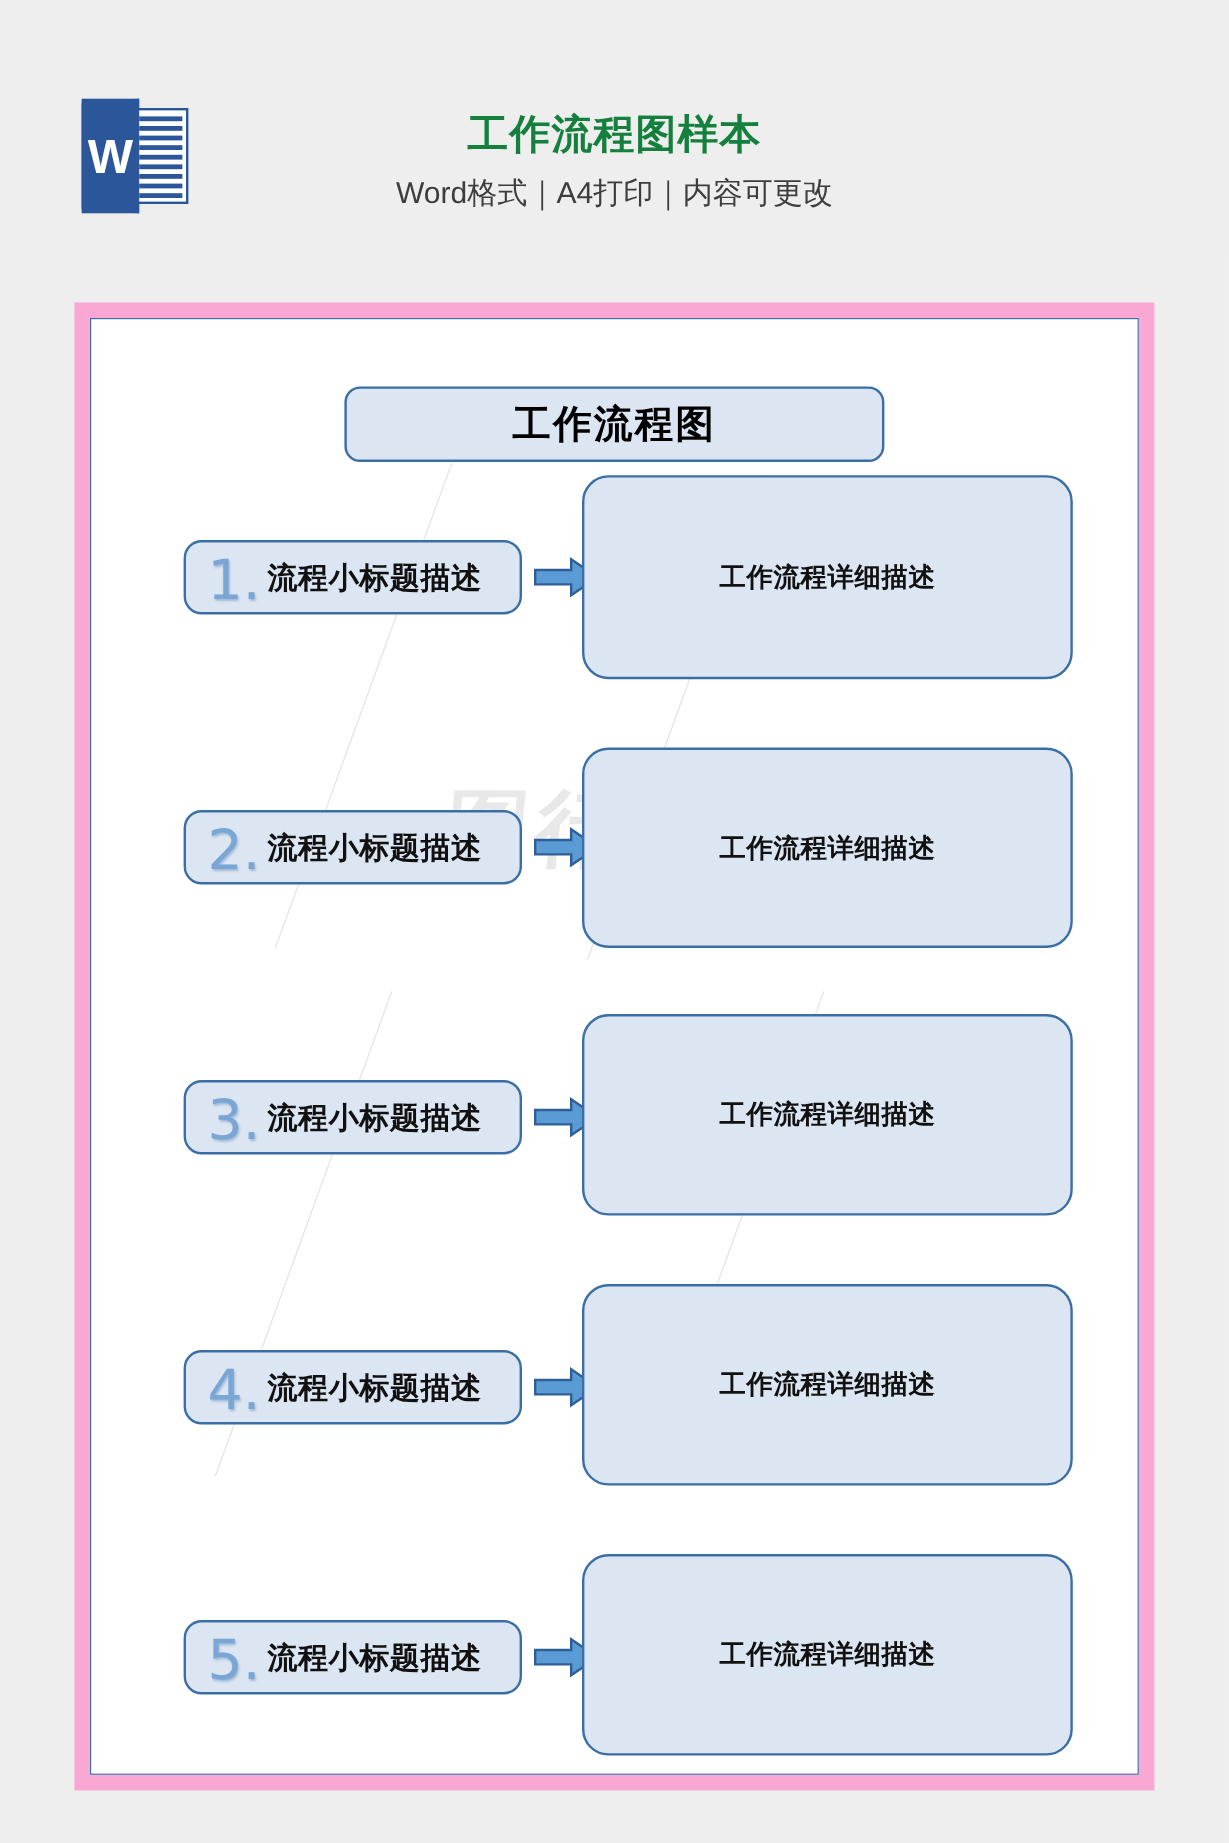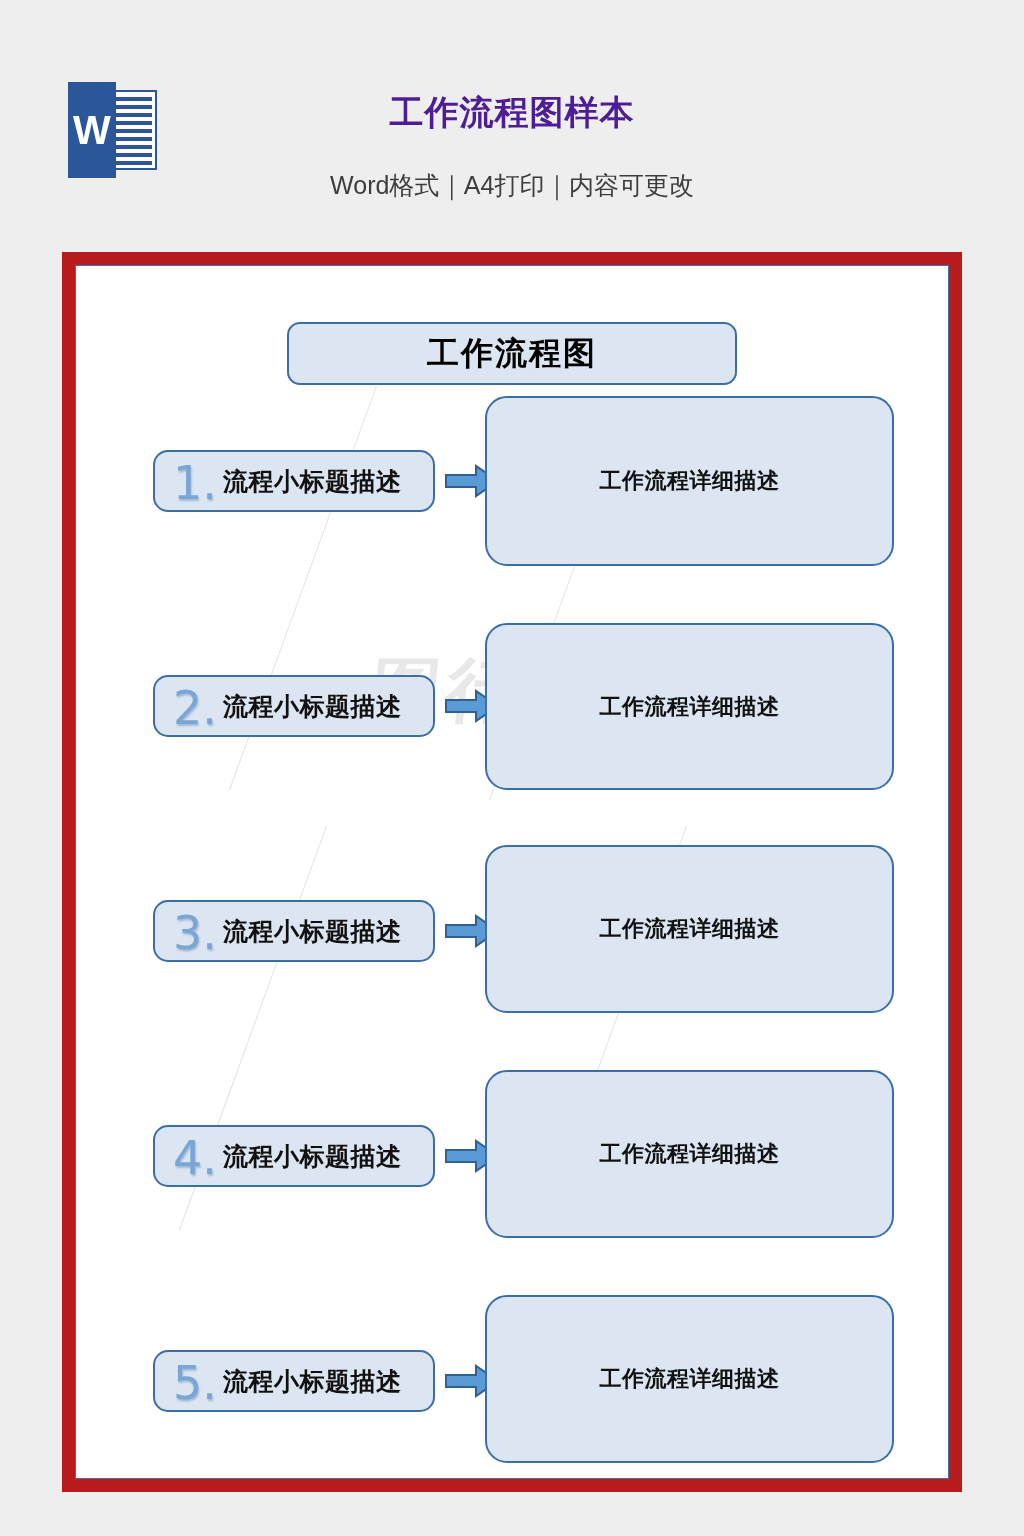--- a/index.html
+++ b/index.html
@@ -31,43 +31,43 @@
   }
   .word-logo svg { display: block; }
 
   .head-title {
     position: absolute;
     left: 0; top: 95px;
     width: 1024px;
     text-align: center;
     font-size: 34px;
     font-weight: bold;
-    color: #4c1d95;
+    color: #15803d;
     letter-spacing: 1px;
     line-height: 1;
   }
   .head-sub {
     position: absolute;
-    left: 0; top: 168px;
+    left: 0; top: 144px;
     width: 1024px;
     text-align: center;
     font-size: 25px;
     color: #3d3d3d;
     line-height: 1.4;
     font-weight: normal;
   }
 
   
   .page {
     position: absolute;
     left: 62px;
     top: 252px;
     width: 900px;
     height: 1240px;
-    background: #b91c1c;
+    background: #f9a8d4;
     box-sizing: border-box;
     padding: 13px;
     text-align: right;
   }
   .page-inner {
     position: relative;
     width: 100%;
     height: 100%;
     background: #ffffff;
     border: 1px solid #3f6fa5;

